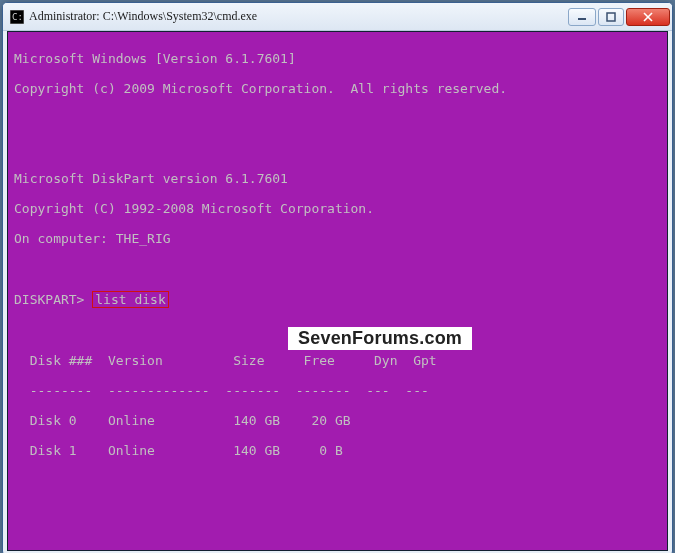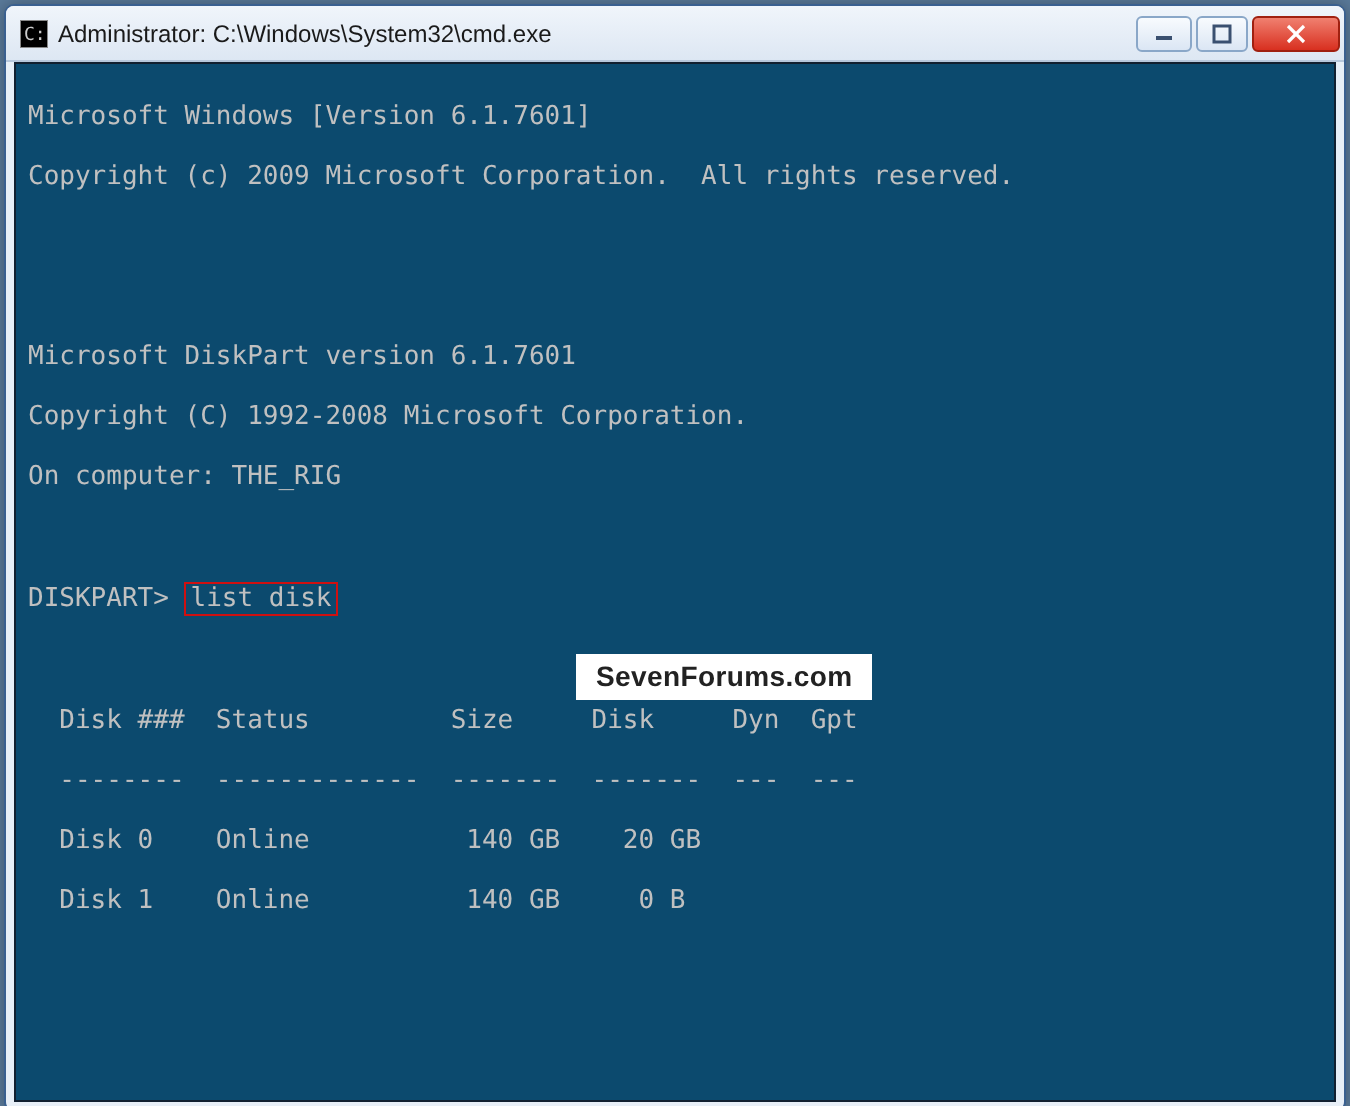--- a/index.html
+++ b/index.html
@@ -21,40 +21,40 @@
   }
   .titlebar {
     height: 28px;
     background: linear-gradient(#f0f5fb, #dde7f3);
     display: flex;
     align-items: center;
     padding: 0 2px 0 6px;
     border-bottom: 1px solid #b8c8dc;
   }
   .titlebar .icon { width:16px; height:16px; margin-right:4px; display:flex; align-items:center; justify-content:center; }
-  .titlebar .title { flex:1; color:#1a1a1a; font-size:12px; }
+  .titlebar .title { flex:1; color:#1a1a1a; font-size:12px;font-family:Liberation Serif, serif; }
   .winbtns { display:flex; gap:2px; }
   .winbtn {
     width:28px; height:18px;
     border:1px solid #8aa7c8;
     border-radius:3px;
     background: linear-gradient(#f8fbfe,#dbe6f4);
     display:flex; align-items:center; justify-content:center;
     font-size:10px; color:#3a5070;
     cursor:pointer;
   }
   .winbtn.max { width:26px; }
   .winbtn.close {
     width:44px;
     background: linear-gradient(#f08070,#d83020);
     border-color:#a02010;
     color:#fff;
   }
   .terminal {
-    background:#0c4a6e;
+    background:#a21caf;
     color:#c0c0c0;
     font-family:"Consolas","Lucida Console",monospace;
     font-size:13px;
     line-height:15px;
     padding:4px 6px 6px 6px;
     height:520px;
     white-space:pre;
     position:relative;
     border:1px solid #122030;
     margin:0 4px 4px 4px;
@@ -64,21 +64,21 @@
     border:1px solid #d01010;
     padding:0 2px;
     display:inline-block;
   }
   .watermark {
     position:absolute;
     top:295px; left:280px;
     background:#fff;
     color:#222;
     font-family:Arial,sans-serif;
-    font-size:14px;
+    font-size:18px;
     font-weight:600;
     padding:4px 10px;
     letter-spacing:0.2px;
   }
 </style>
 </head>
 <body>
 
 <div class="window">
   <div class="titlebar">
@@ -113,21 +113,21 @@
 <div class="line">Microsoft Windows [Version 6.1.7601]</div>
 <div class="line">Copyright (c) 2009 Microsoft Corporation.  All rights reserved.</div>
 <div class="line"> </div>
 <div class="line"> </div>
 <div class="line">Microsoft DiskPart version 6.1.7601</div>
 <div class="line">Copyright (C) 1992-2008 Microsoft Corporation.</div>
 <div class="line">On computer: THE_RIG</div>
 <div class="line"> </div>
 <div class="line"><span>DISKPART&gt; </span><span class="boxed">list disk</span></div>
 <div class="line"> </div>
-<div class="line">  Disk ###  Status         Size     Disk     Dyn  Gpt</div>
+<div class="line">  Disk ###  Version         Size     Free     Dyn  Gpt</div>
 <div class="line">  --------  -------------  -------  -------  ---  ---</div>
 <div class="line">  Disk 0    Online          140 GB    20 GB</div>
 <div class="line">  Disk 1    Online          140 GB     0 B</div>
 <div class="line"> </div>
 
 
 
 
 
 

